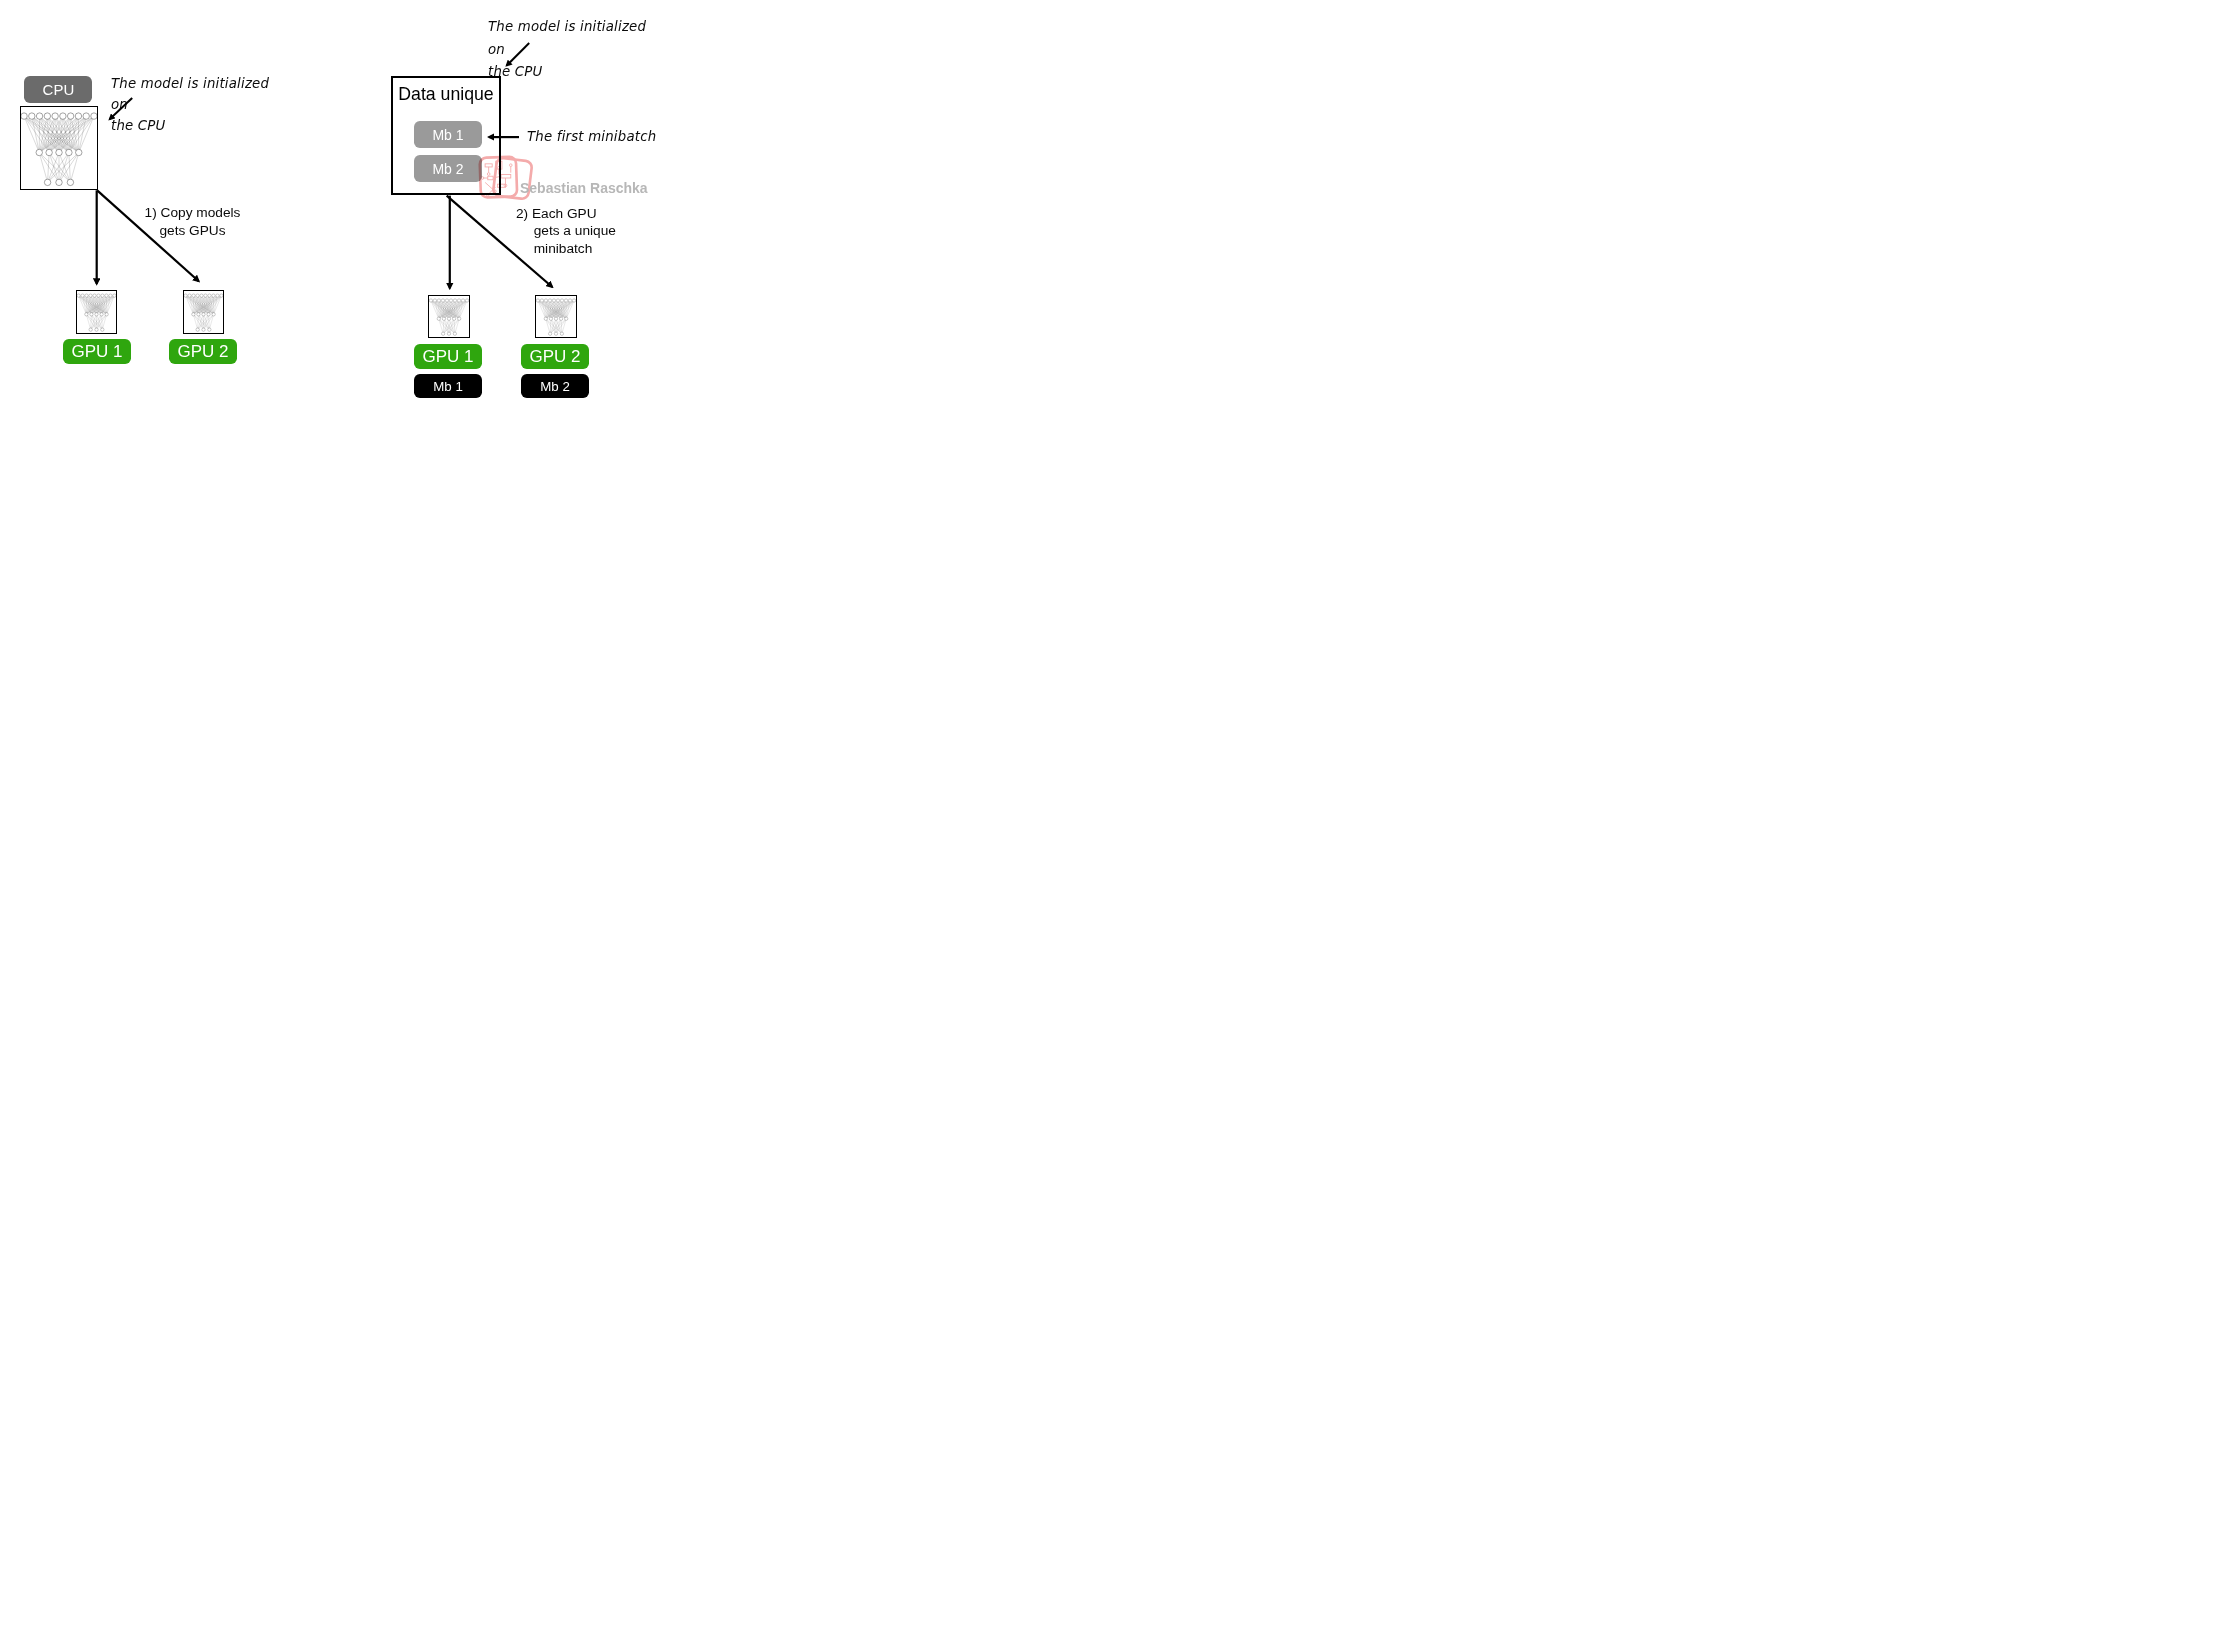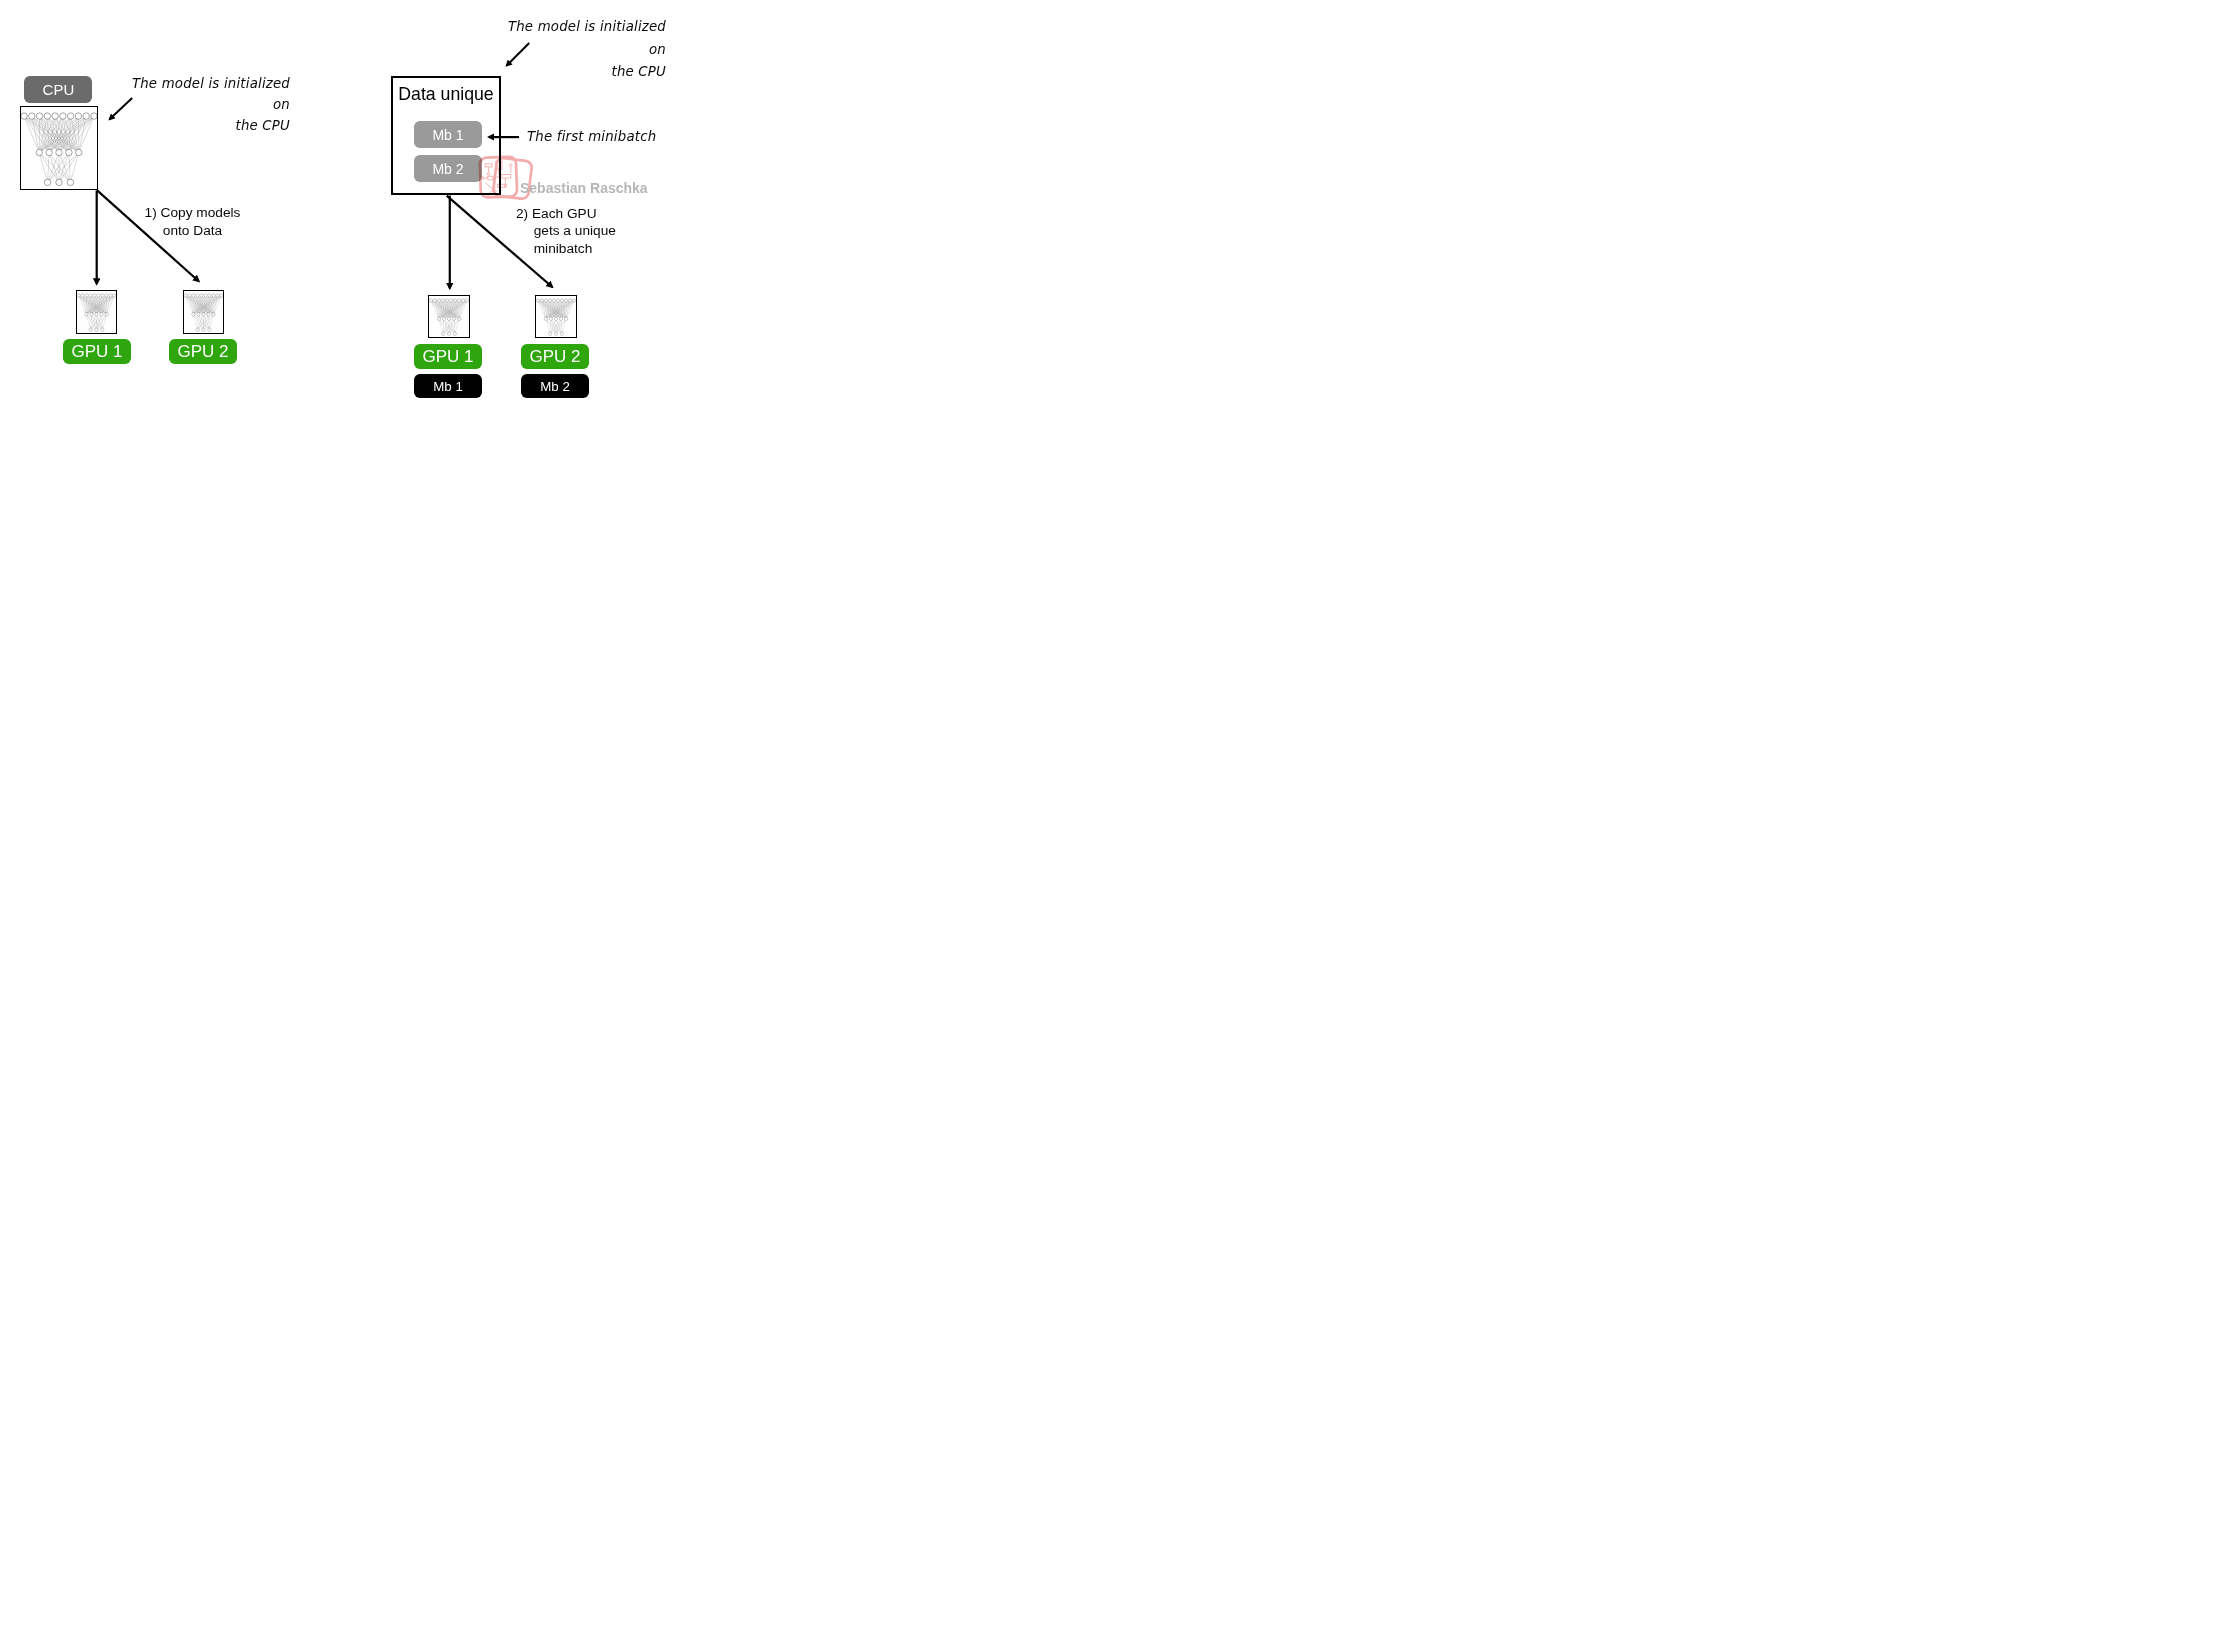--- a/index.html
+++ b/index.html
@@ -37,21 +37,21 @@
   }
   
   .hand{
     position:absolute;
     font-family:"DejaVu Sans", cursive;
     font-style:italic;
     font-size:13.3px;
     color:#0a0a0a;
     letter-spacing:0.2px;
   }
-  .hand.center{text-align:right;}
+  .hand.center{text-align:left;}
   
   .step{
     position:absolute;
     font-size:13.7px;
     color:#0a0a0a;
     line-height:17.7px;
   }
   .step.center{text-align:center;}
   .step .indent{padding-left:17.7px;}
   
@@ -166,21 +166,21 @@
       </svg>
   </div>
 
   <div class="hand center" style="left:111px;top:73px;width:179px;line-height:21px;">
     <div>The model is initialized on</div>
     <div>the CPU</div>
   </div>
 
   <div class="step center" style="left:141px;top:204px;width:103px;">
     <div>1) Copy models</div>
-    <div>onto Data</div>
+    <div>gets GPUs</div>
   </div>
 
   <div class="nn-box" style="left:76px;top:290px;width:41px;height:44px;">
     <svg class="nn" viewBox="0 0 88 95">
         <line x1="3.519999999999996" y1="10.45" x2="21.119999999999997" y2="52.725" stroke="#666" stroke-width="0.35"></line>
         <line x1="3.519999999999996" y1="10.45" x2="32.56" y2="52.725" stroke="#666" stroke-width="0.35"></line>
         <line x1="3.519999999999996" y1="10.45" x2="44" y2="52.725" stroke="#666" stroke-width="0.35"></line>
         <line x1="3.519999999999996" y1="10.45" x2="55.440000000000005" y2="52.725" stroke="#666" stroke-width="0.35"></line>
         <line x1="3.519999999999996" y1="10.45" x2="66.88" y2="52.725" stroke="#666" stroke-width="0.35"></line>
         <line x1="12.515555555555553" y1="10.45" x2="21.119999999999997" y2="52.725" stroke="#666" stroke-width="0.35"></line>

